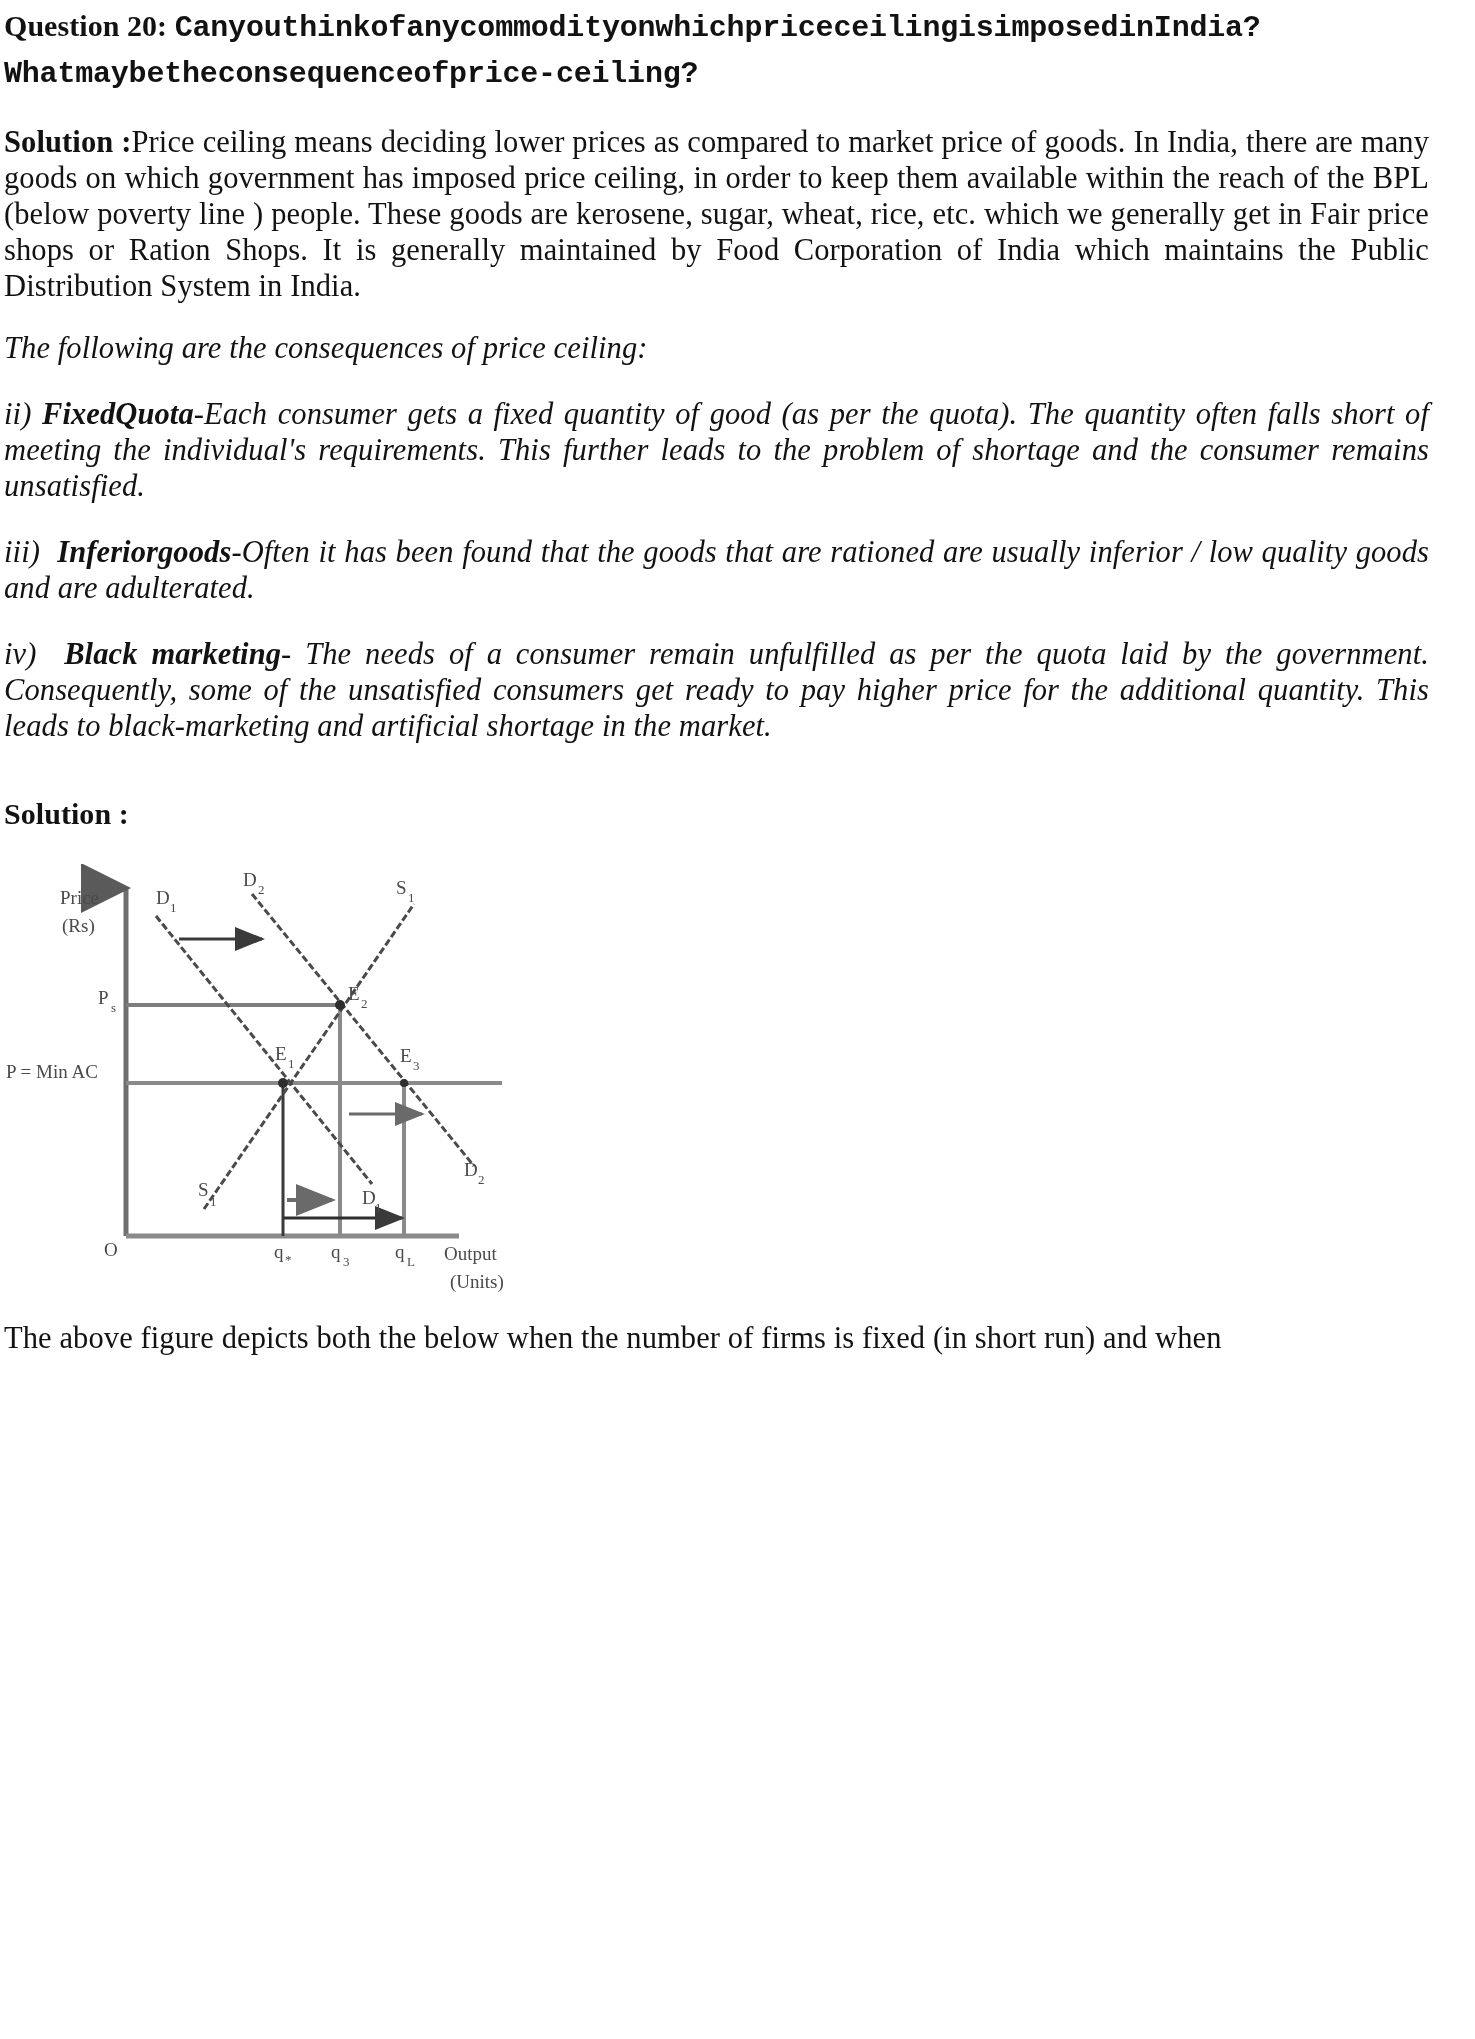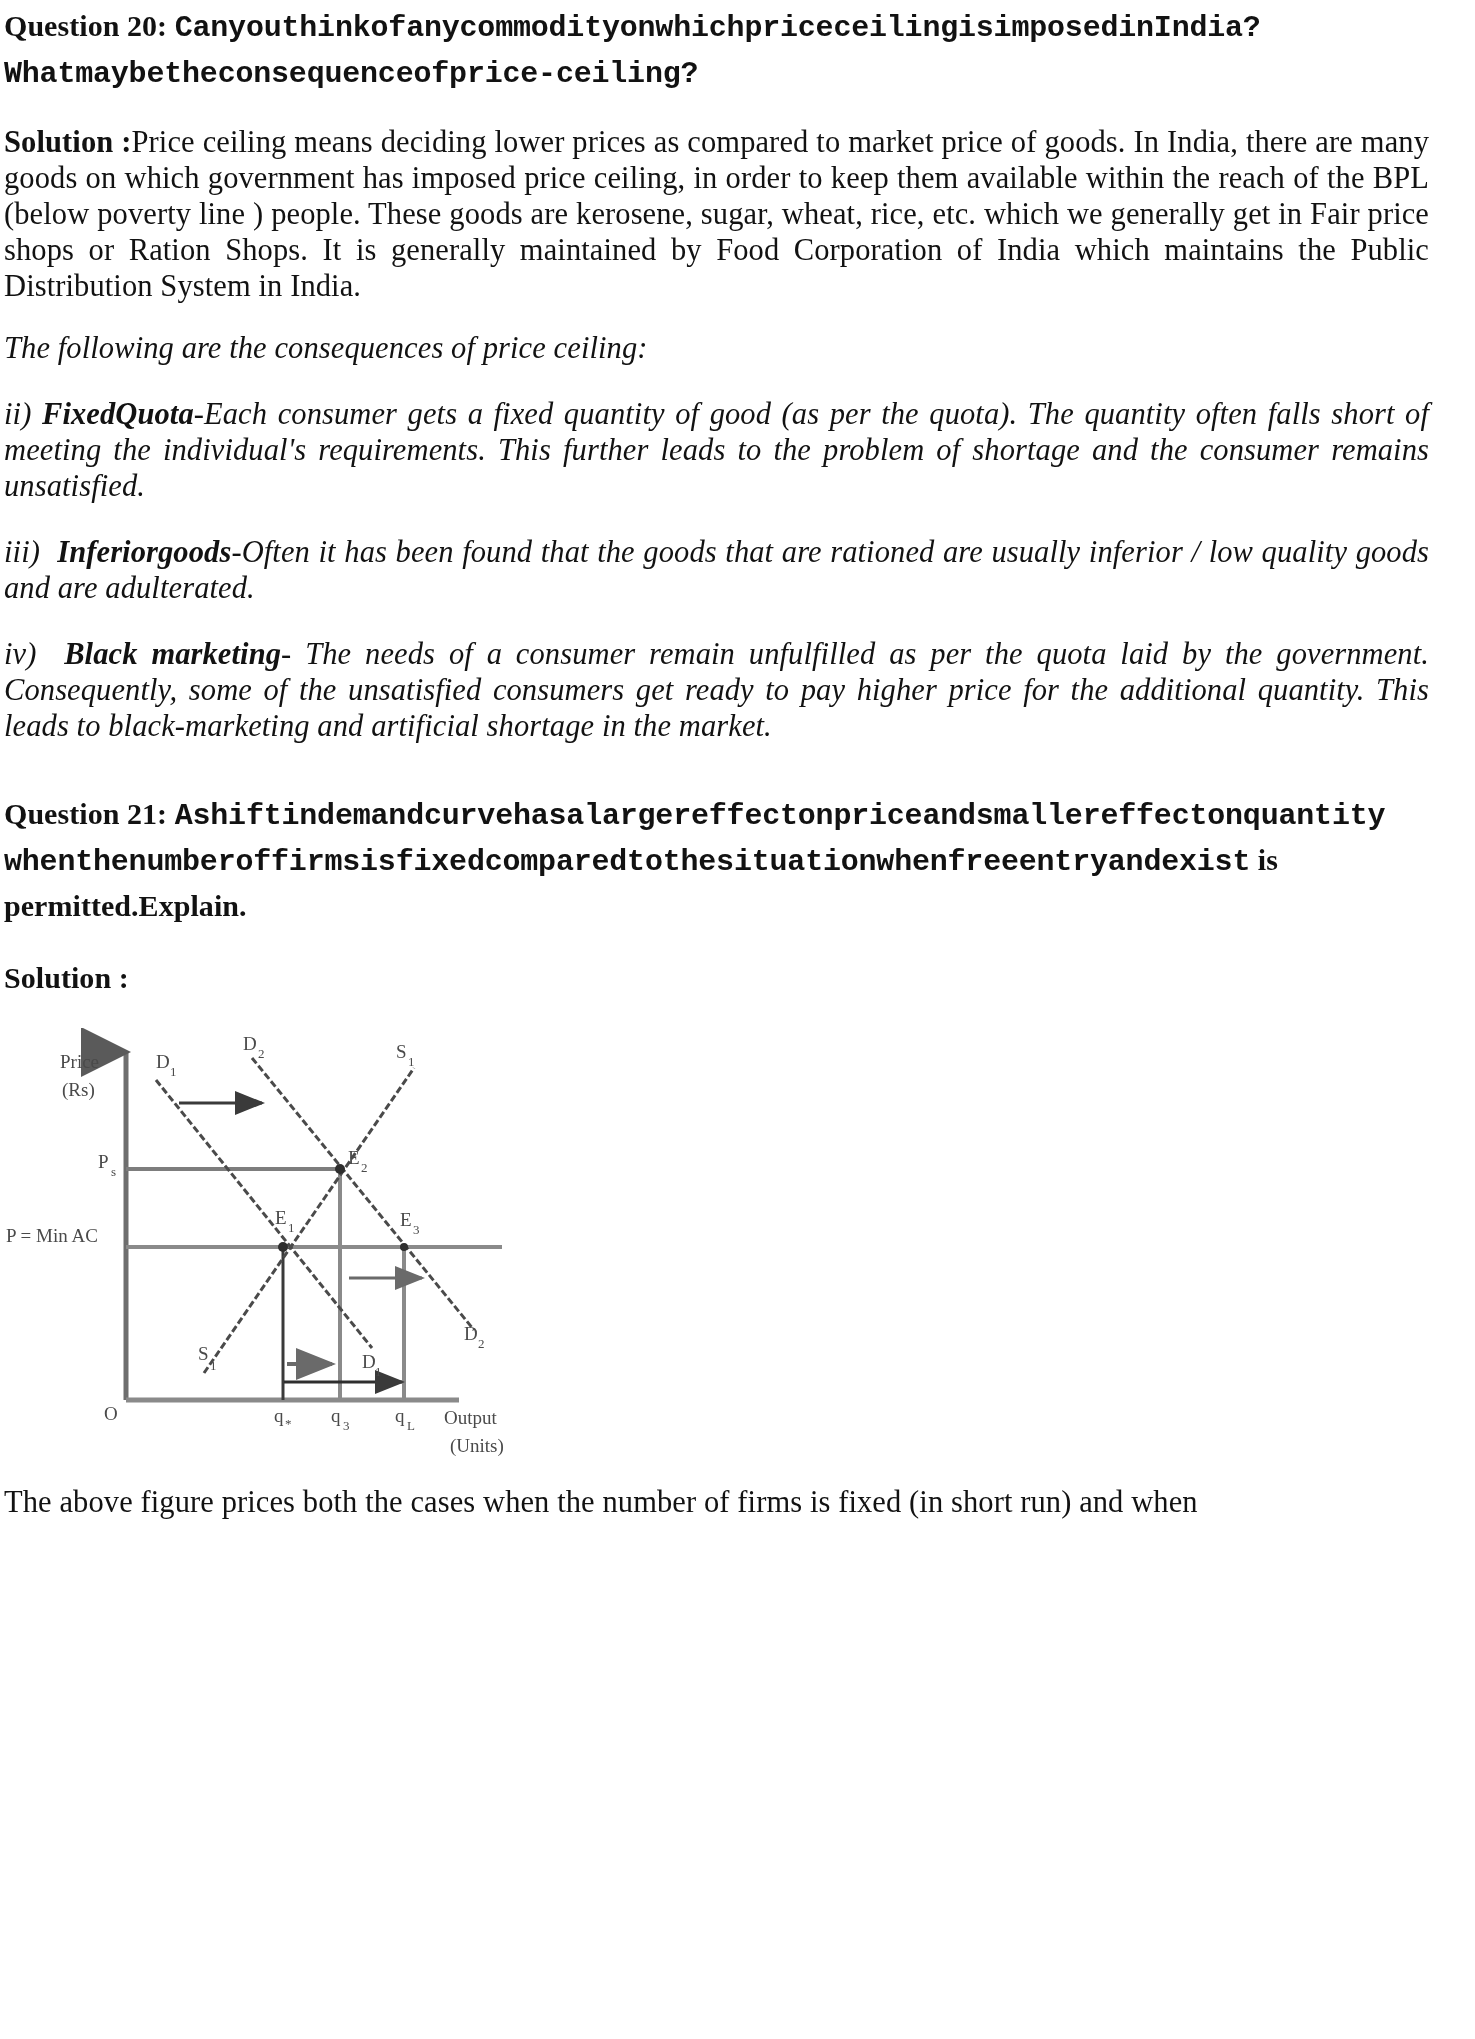--- a/index.html
+++ b/index.html
@@ -99,25 +99,20 @@
     &nbsp;<b>Inferiorgoods</b><span>-Often it has been found that the goods that are rationed are usually inferior / low quality goods and are adulterated.</span>
   </p>
 
   <p class="para para-loose">
     <span>iv)</span>
     &nbsp;<b>Black marketing</b><span>- The needs of a consumer remain unfulfilled as per the quota laid by the government. Consequently, some of the unsatisfied consumers get ready to pay higher price for the additional quantity. This leads to black-marketing and artificial shortage in the market.</span>
   </p>
 
   <div class="spacer-18"></div>
 
-  <p class="qhead">
-    <span>Question 21:</span>
-    <span class="run-on">Ashiftindemandcurvehasalargereffectonpriceandsmallereffectonquantity</span><br>
-    <span class="run-on">whenthenumberoffirmsisfixedcomparedtothesituationwhenfreeentryandexist</span><span> is permitted.Explain.</span>
-  </p>
 
   <p class="qhead">Solution :</p>
 
   <div class="figure-wrap">
     <svg width="640" height="430" viewBox="0 0 640 430" xmlns="http://www.w3.org/2000/svg">
       <defs>
         <marker id="arrHead" markerWidth="10" markerHeight="8" refX="9" refY="4" orient="auto">
           <path d="M0,0 L10,4 L0,8 z" fill="#3a3a3a"></path>
         </marker>
         <marker id="arrHeadGray" markerWidth="10" markerHeight="8" refX="9" refY="4" orient="auto">
@@ -202,15 +197,15 @@
       <text class="fig-text fig-sub" x="339" y="402">3</text>
 
       <text class="fig-text" x="391" y="394">q</text>
       <text class="fig-text fig-sub" x="403" y="402">L</text>
 
       <text class="fig-text" x="440" y="396">Output</text>
       <text class="fig-text" x="446" y="424">(Units)</text>
     </svg>
   </div>
 
-  <p class="para nolast">The above figure prices both the cases when the number of firms is fixed (in short run) and when</p>
+  <p class="para nolast">The above figure depicts both the below when the number of firms is fixed (in short run) and when</p>
 
 </div>
 
 </body></html>

